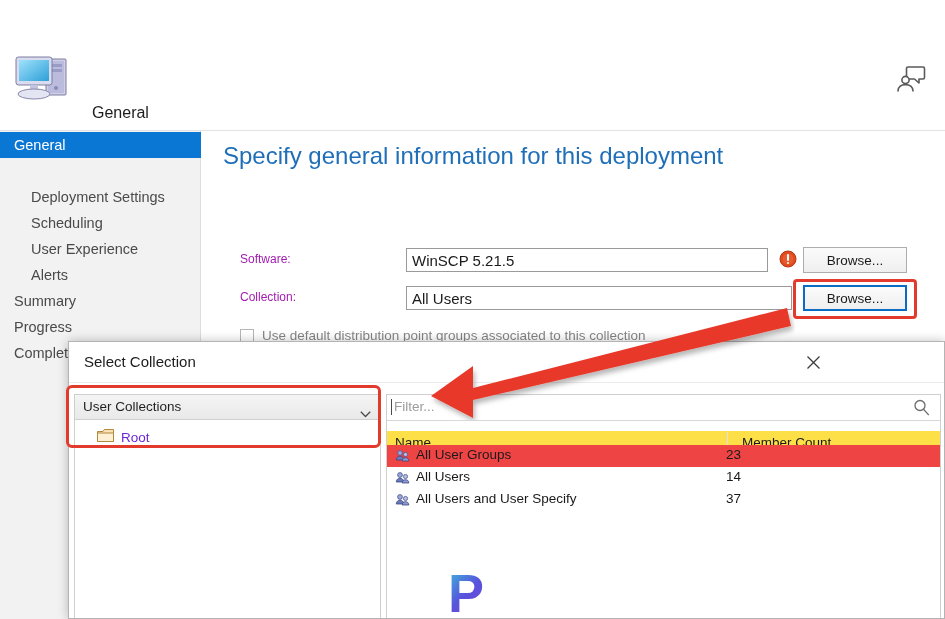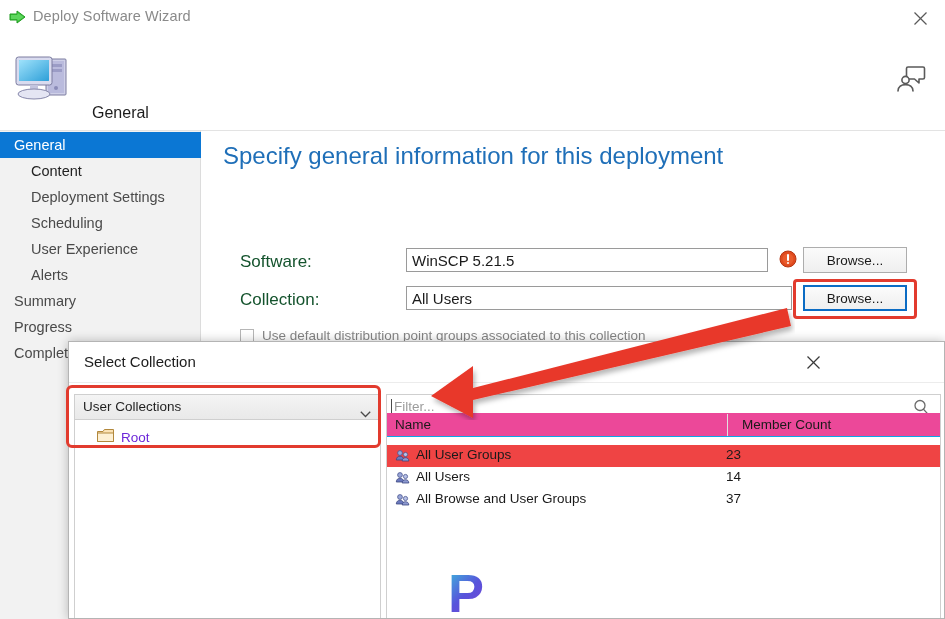--- a/index.html
+++ b/index.html
@@ -83,21 +83,21 @@
     border-top: 1px solid #e3e3e3;
   }
   .content-heading {
     position: absolute; left: 22px; top: 11px;
     font-size: 24px; color: #1f6fb8;
     white-space: nowrap;
   }
   .form-row { position: absolute; left: 0; width: 744px; height: 26px; }
   .form-label {
     position: absolute; left: 39px; top: 4px;
-    font-size: 17px; color: #14532d; white-space: nowrap;
+    font-size: 12px; color: #a21caf; white-space: nowrap;
   }
   .form-input {
     position: absolute; left: 205px; top: 0;
     width: 362px; height: 24px;
     border: 1px solid #9a9a9a;
     background: #ffffff;
     font-size: 15px; color: #1a1a1a;
     padding: 2px 0 0 5px;
     line-height: 20px;
     white-space: nowrap; overflow: hidden;
@@ -208,22 +208,22 @@
     font-size: 13.5px; color: #9c9c9c; white-space: nowrap;
   }
   .filter-caret {
     position: absolute; left: 4px; top: 4px; width: 1px; height: 16px;
     background: #4a4a4a;
   }
   .filter-search-icon {
     position: absolute; right: 10px; top: 4px;
   }
   .list-header {
-    position: absolute; left: 0; top: 18px; width: 553px; height: 24px;
-    background: #ec4899;
+    position: absolute; left: 0; top: 36px; width: 553px; height: 24px;
+    background: #fde047;
     border-bottom: 1px solid #0ea5e9;
   }
   .col-name {
     position: absolute; left: 8px; top: 4px;
     font-size: 13.5px; color: #1a1a1a;
   }
   .col-sep {
     position: absolute; left: 340px; top: 1px; width: 1px; height: 22px;
     background: #e0e0e0;
   }
@@ -275,35 +275,20 @@
     position: absolute; left: 395px; top: 300px;
     width: 400px; height: 120px;
     pointer-events: none;
   }
 </style>
 </head>
 <body>
 
 <div id="root">
 
-  <div class="wiz-titlebar">
-    <span class="wiz-title-icon">
-      <svg width="18" height="16" viewBox="0 0 18 16">
-        <path d="M1 5 H8 V2 L16 8 L8 14 V11 H1 Z" fill="#3ec43e" stroke="#1f9b1f" stroke-width="1"></path>
-        <path d="M2 6 H8.5 V4 L14.5 8 L8.5 12 V10 H2 Z" fill="#6fe06f" opacity=".65"></path>
-      </svg>
-    </span>
-    <span class="wiz-title-text">Deploy Software Wizard</span>
-    <span class="wiz-close">
-      <svg width="15" height="15" viewBox="0 0 15 15">
-        <line x1="1.5" y1="1.5" x2="13.5" y2="13.5" stroke="#5a5a5a" stroke-width="1.2"></line>
-        <line x1="13.5" y1="1.5" x2="1.5" y2="13.5" stroke="#5a5a5a" stroke-width="1.2"></line>
-      </svg>
-    </span>
-  </div>
 
   <div class="wiz-header">
     <span class="wiz-header-icon">
       <svg width="62" height="56" viewBox="0 0 62 56">
 
         <rect x="34" y="8" width="20" height="36" rx="1" fill="#cfd0e8" stroke="#7c7da0" stroke-width="1"></rect>
         <rect x="36" y="10" width="16" height="32" fill="#babbdd"></rect>
         <rect x="38" y="13" width="12" height="3" fill="#9b9cc6"></rect>
         <rect x="38" y="18" width="12" height="3" fill="#9b9cc6"></rect>
         <circle cx="44" cy="37" r="2" fill="#8a8bb8"></circle>
@@ -327,23 +312,20 @@
         <circle cx="12.5" cy="20" r="3.6" fill="#ffffff" stroke="#5a5a5a" stroke-width="1.6"></circle>
         <path d="M5 31 c0 -4.3 3.4 -6.4 7.5 -6.4 c4.1 0 7.5 2.1 7.5 6.4" fill="none" stroke="#5a5a5a" stroke-width="1.6" stroke-linecap="round"></path>
       </svg>
     </span>
   </div>
 
   <div class="sidebar">
     <div class="side-item lvl0 selected" style="top:1px">
         <span>General</span>
       </div>
-    <div class="side-item lvl1 strong" style="top:27px">
-        <span>Content</span>
-      </div>
     <div class="side-item lvl1" style="top:53px">
         <span>Deployment Settings</span>
       </div>
     <div class="side-item lvl1" style="top:105px">
         <span>User Experience</span>
       </div>
     <div class="side-item lvl1" style="top:79px">
         <span>Scheduling</span>
       </div>
     <div class="side-item lvl1" style="top:131px">
@@ -468,21 +450,21 @@
 
         <div class="list-row" style="top:94px">
           <span class="row-icon">
             <svg width="16" height="16" viewBox="0 0 16 16">
               <circle cx="5" cy="5" r="2.4" fill="#9aa7d8" stroke="#4a5590" stroke-width=".8"></circle>
               <path d="M1.3 12 c0 -2.6 1.8 -3.8 3.7 -3.8 c1.9 0 3.7 1.2 3.7 3.8 z" fill="#6b79bd" stroke="#3b4680" stroke-width=".8"></path>
               <circle cx="10.5" cy="6.5" r="2.1" fill="#b7c1e6" stroke="#4a5590" stroke-width=".8"></circle>
               <path d="M7.2 13 c0 -2.3 1.6 -3.3 3.3 -3.3 c1.7 0 3.3 1 3.3 3.3 z" fill="#8d99cf" stroke="#3b4680" stroke-width=".8"></path>
             </svg>
           </span>
-          <span class="row-name">All Browse and User Groups</span>
+          <span class="row-name">All Users and User Specify</span>
           <span class="row-count">37</span>
         </div>
       </div>
     </div>
   </div>
 
   <div class="watermark">P</div>
 
   <div class="annot-box" id="annot-browse"></div>
   <div class="annot-box" id="annot-dropdown"></div>

